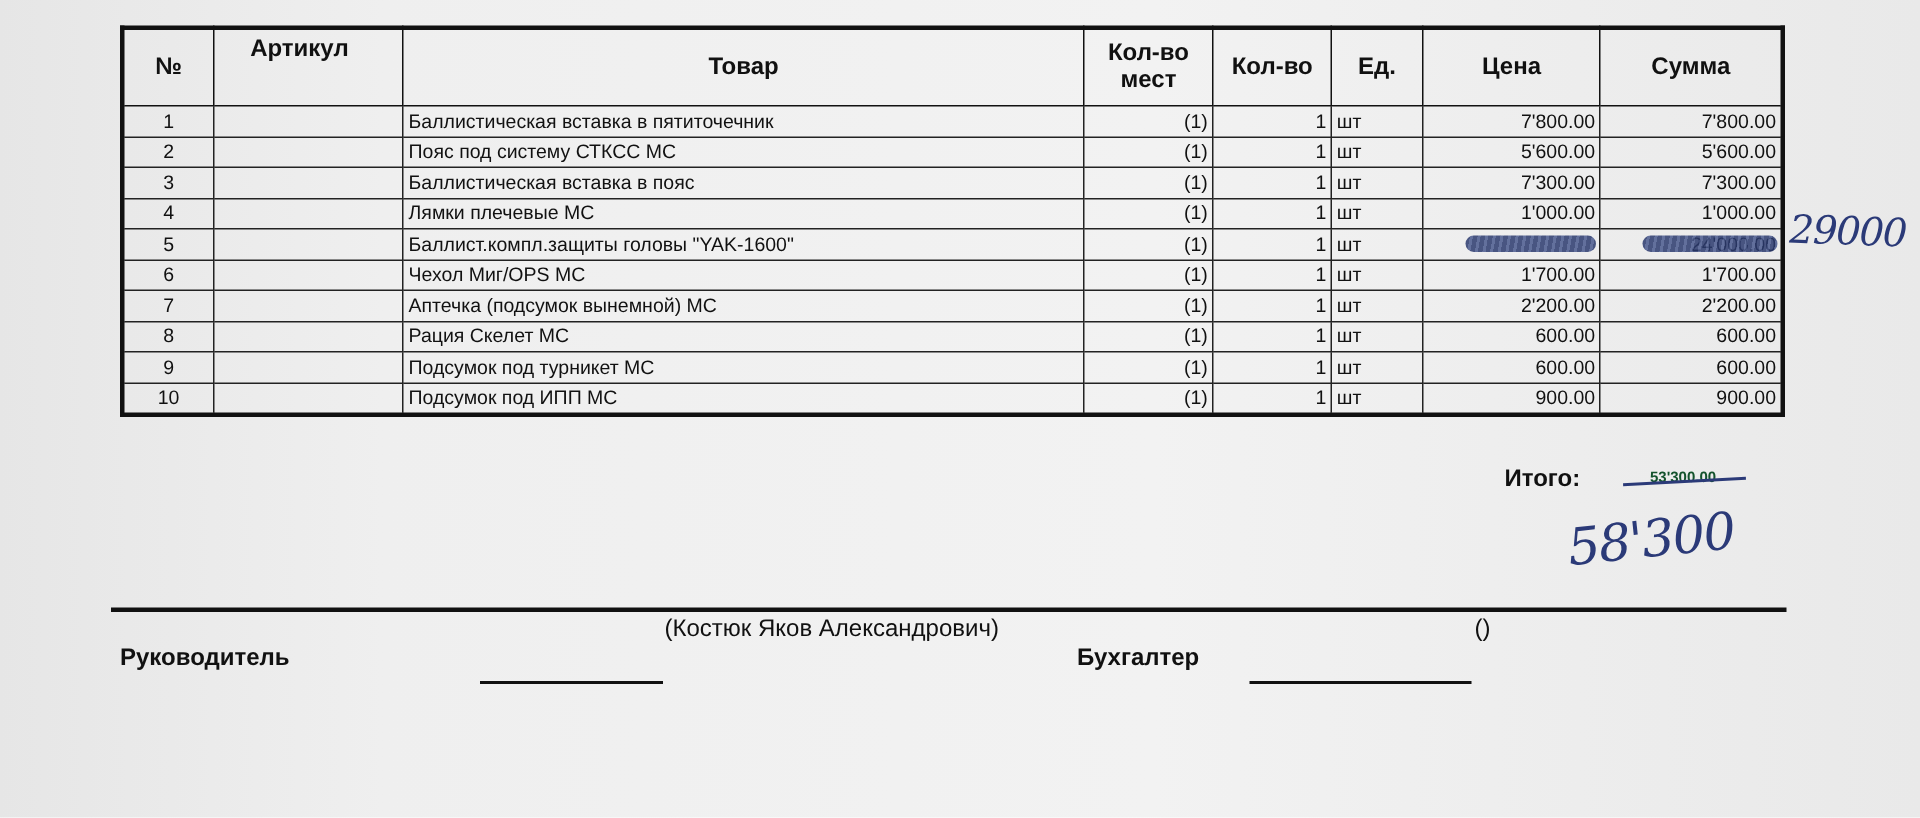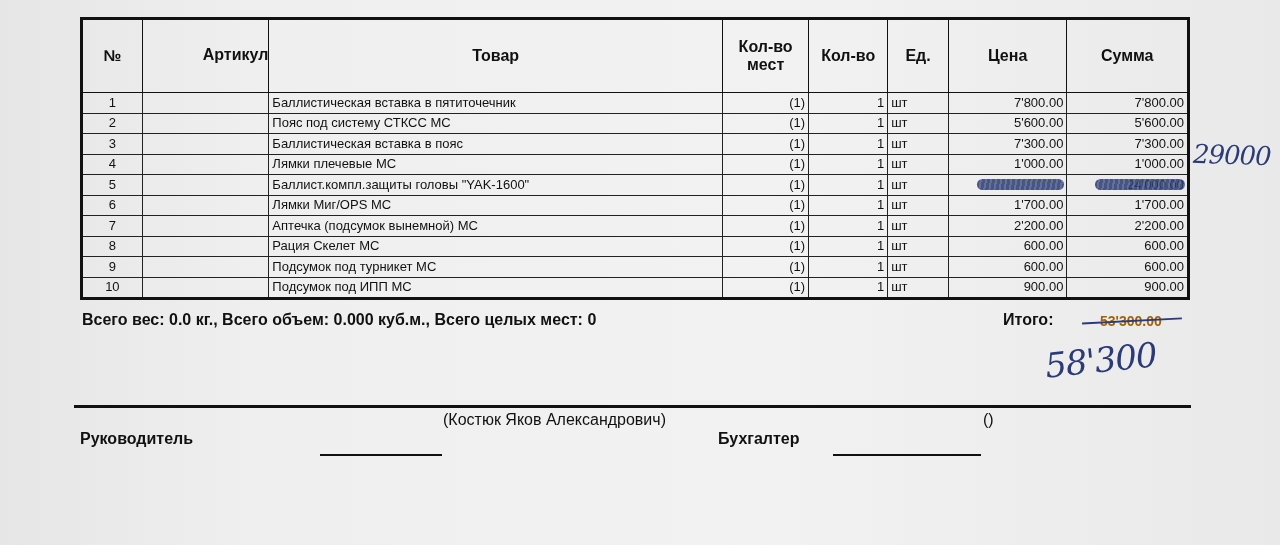--- a/index.html
+++ b/index.html
@@ -39,21 +39,21 @@
 
   .hand {
     position: absolute; color: #2b3a78;
     font-family: "DejaVu Serif", serif; font-style: italic;
   }
   .hand-29000 { left: 1193px; top: 140px; font-size: 26px; letter-spacing: -1px; transform: rotate(2deg); }
   .hand-58300 { left: 1045px; top: 340px; font-size: 34px; letter-spacing: -1px; transform: rotate(-6deg); }
 
   .summary-line { position: absolute; left: 82px; top: 311px; font-size: 16px; font-weight: bold; }
   .total-label { position: absolute; left: 1003px; top: 311px; font-size: 16px; font-weight: bold; text-align: center; }
-  .total-value { position: absolute; left: 1100px; top: 313px; font-size: 14px; font-weight: bold; color: #a16207; }
+  .total-value { position: absolute; left: 1100px; top: 313px; font-size: 10px; font-weight: bold; color: #14532d; }
   .total-value::after {
     content: ""; position: absolute; left: -18px; right: -20px; top: 7px;
     border-top: 2px solid #2b3a78; transform: rotate(-3deg);
   }
   .count-line { position: absolute; left: 80px; top: 348px; font-size: 16px; }
   .words-line { position: absolute; left: 80px; top: 374px; font-size: 16px; font-weight: bold; }
   .rule { position: absolute; left: 74px; top: 405px; width: 1117px; height: 3px; background: #111; }
 
   .sig-label { position: absolute; top: 430px; font-size: 16px; font-weight: bold; }
   .sig-line { position: absolute; top: 454px; height: 1.5px; background: #111; }
@@ -71,21 +71,21 @@
         <col style="width:448px">
         <col style="width:85px">
       <col style="width:78px">
         <col style="width:60px">
         <col style="width:117px">
         <col style="width:120px">
     </colgroup>
     <thead>
       <tr>
         <th>№</th>
-        <th style="text-align:right;padding-left:24px;vertical-align:top;padding-top:26px;">Артикул</th>
+        <th style="text-align:left;padding-left:24px;vertical-align:top;padding-top:4px;">Артикул</th>
         <th>Товар</th>
         <th>Кол-во мест</th>
         <th>Кол-во</th>
         <th>Ед.</th>
         <th>Цена</th>
         <th>Сумма</th>
       </tr>
     </thead>
     <tbody id="rows">
         <tr>
@@ -136,21 +136,21 @@
           <td class="c-r">1</td>
           <td class="c-c">шт</td>
           <td class="c-r scribbled">
             <span class="scrib"></span>
           </td>
           <td class="c-r scribbled">24'000.00<span class="scrib"></span></td>
         </tr>
         <tr>
           <td class="c-num">6</td>
           <td></td>
-          <td>Лямки Миг/OPS МС</td>
+          <td>Чехол Миг/OPS МС</td>
           <td class="c-r">(1)</td>
           <td class="c-r">1</td>
           <td class="c-c">шт</td>
           <td class="c-r">1'700.00</td>
           <td class="c-r">1'700.00</td>
         </tr>
         <tr>
           <td class="c-num">7</td>
           <td></td>
           <td>Аптечка (подсумок вынемной) МС</td>
@@ -188,21 +188,20 @@
           <td class="c-r">1</td>
           <td class="c-c">шт</td>
           <td class="c-r">900.00</td>
           <td class="c-r">900.00</td>
         </tr>
       </tbody>
   </table>
 
   <div class="hand hand-29000">29000</div>
 
-  <div class="summary-line">Всего вес: 0.0 кг., Всего объем: 0.000 куб.м., Всего целых мест: 0</div>
   <div class="total-label">Итого:</div>
   <div class="total-value">53'300.00</div>
   <div class="hand hand-58300">58'300</div>
 
   <div class="rule"></div>
 
   <div class="sig-label" style="left:80px">Руководитель</div>
   <div class="sig-line" style="left:320px;width:122px"></div>
   <div class="sig-name" style="left:443px">(Костюк Яков Александрович)</div>
 

